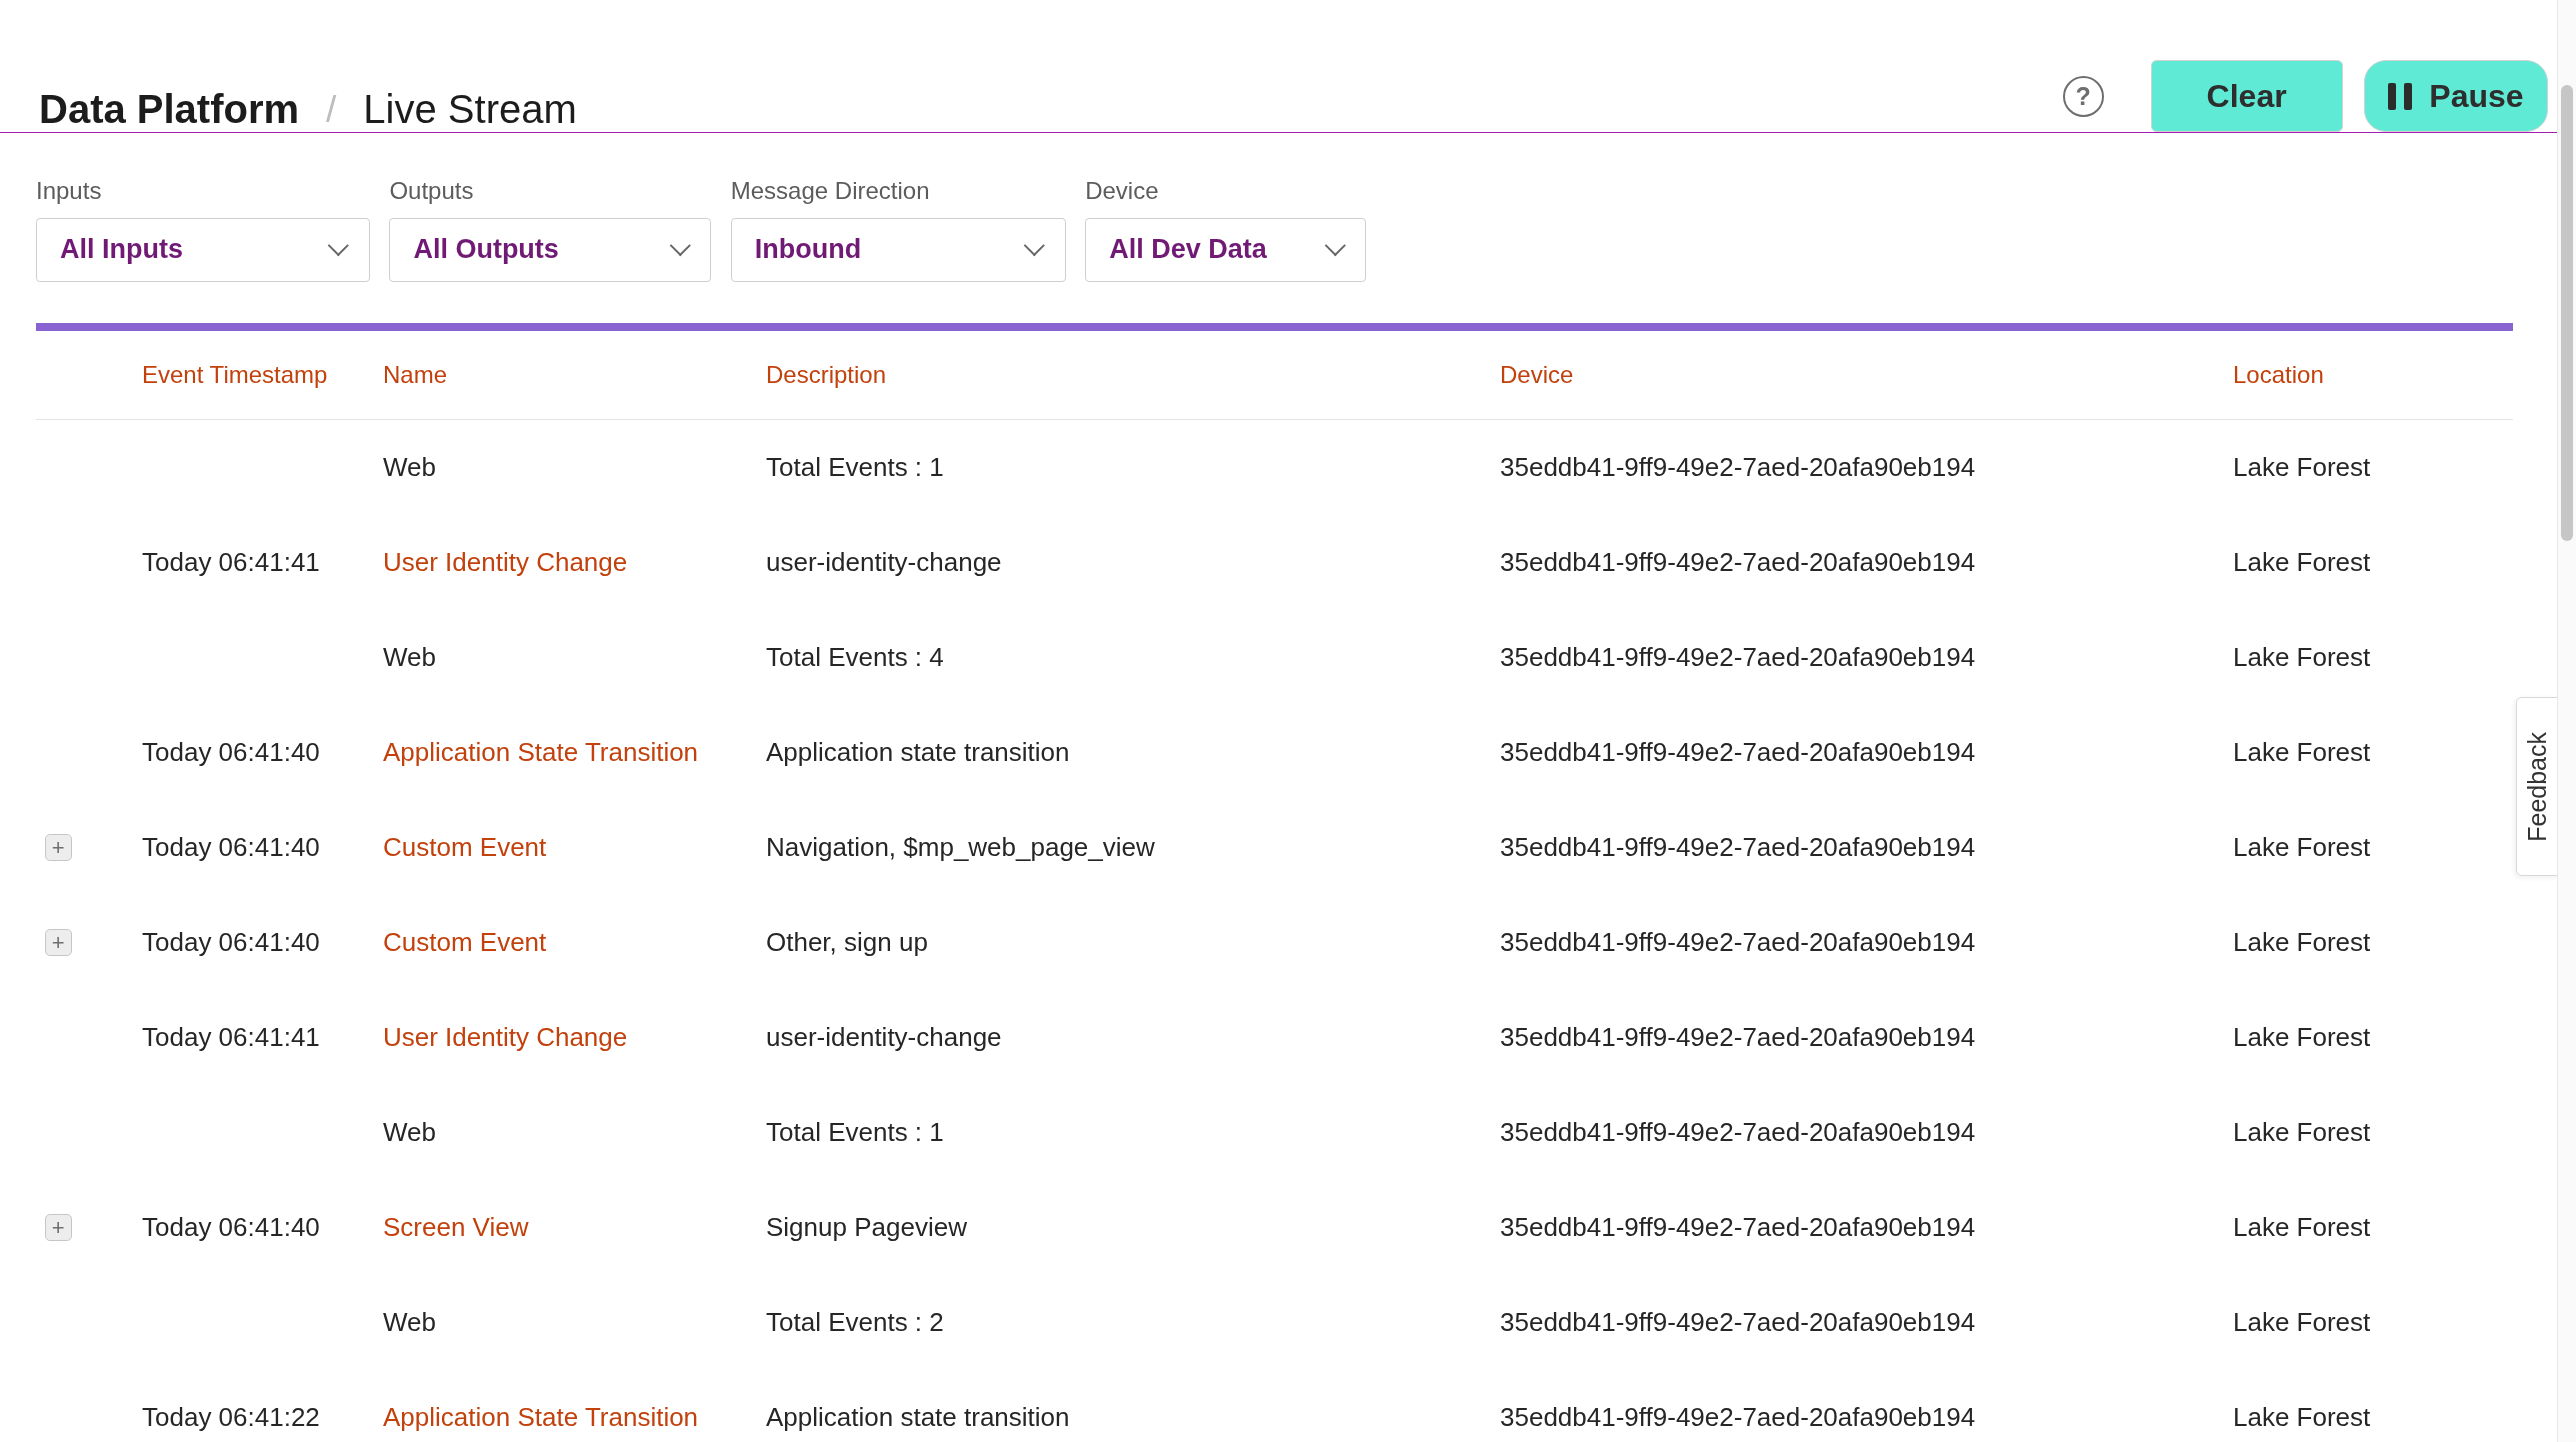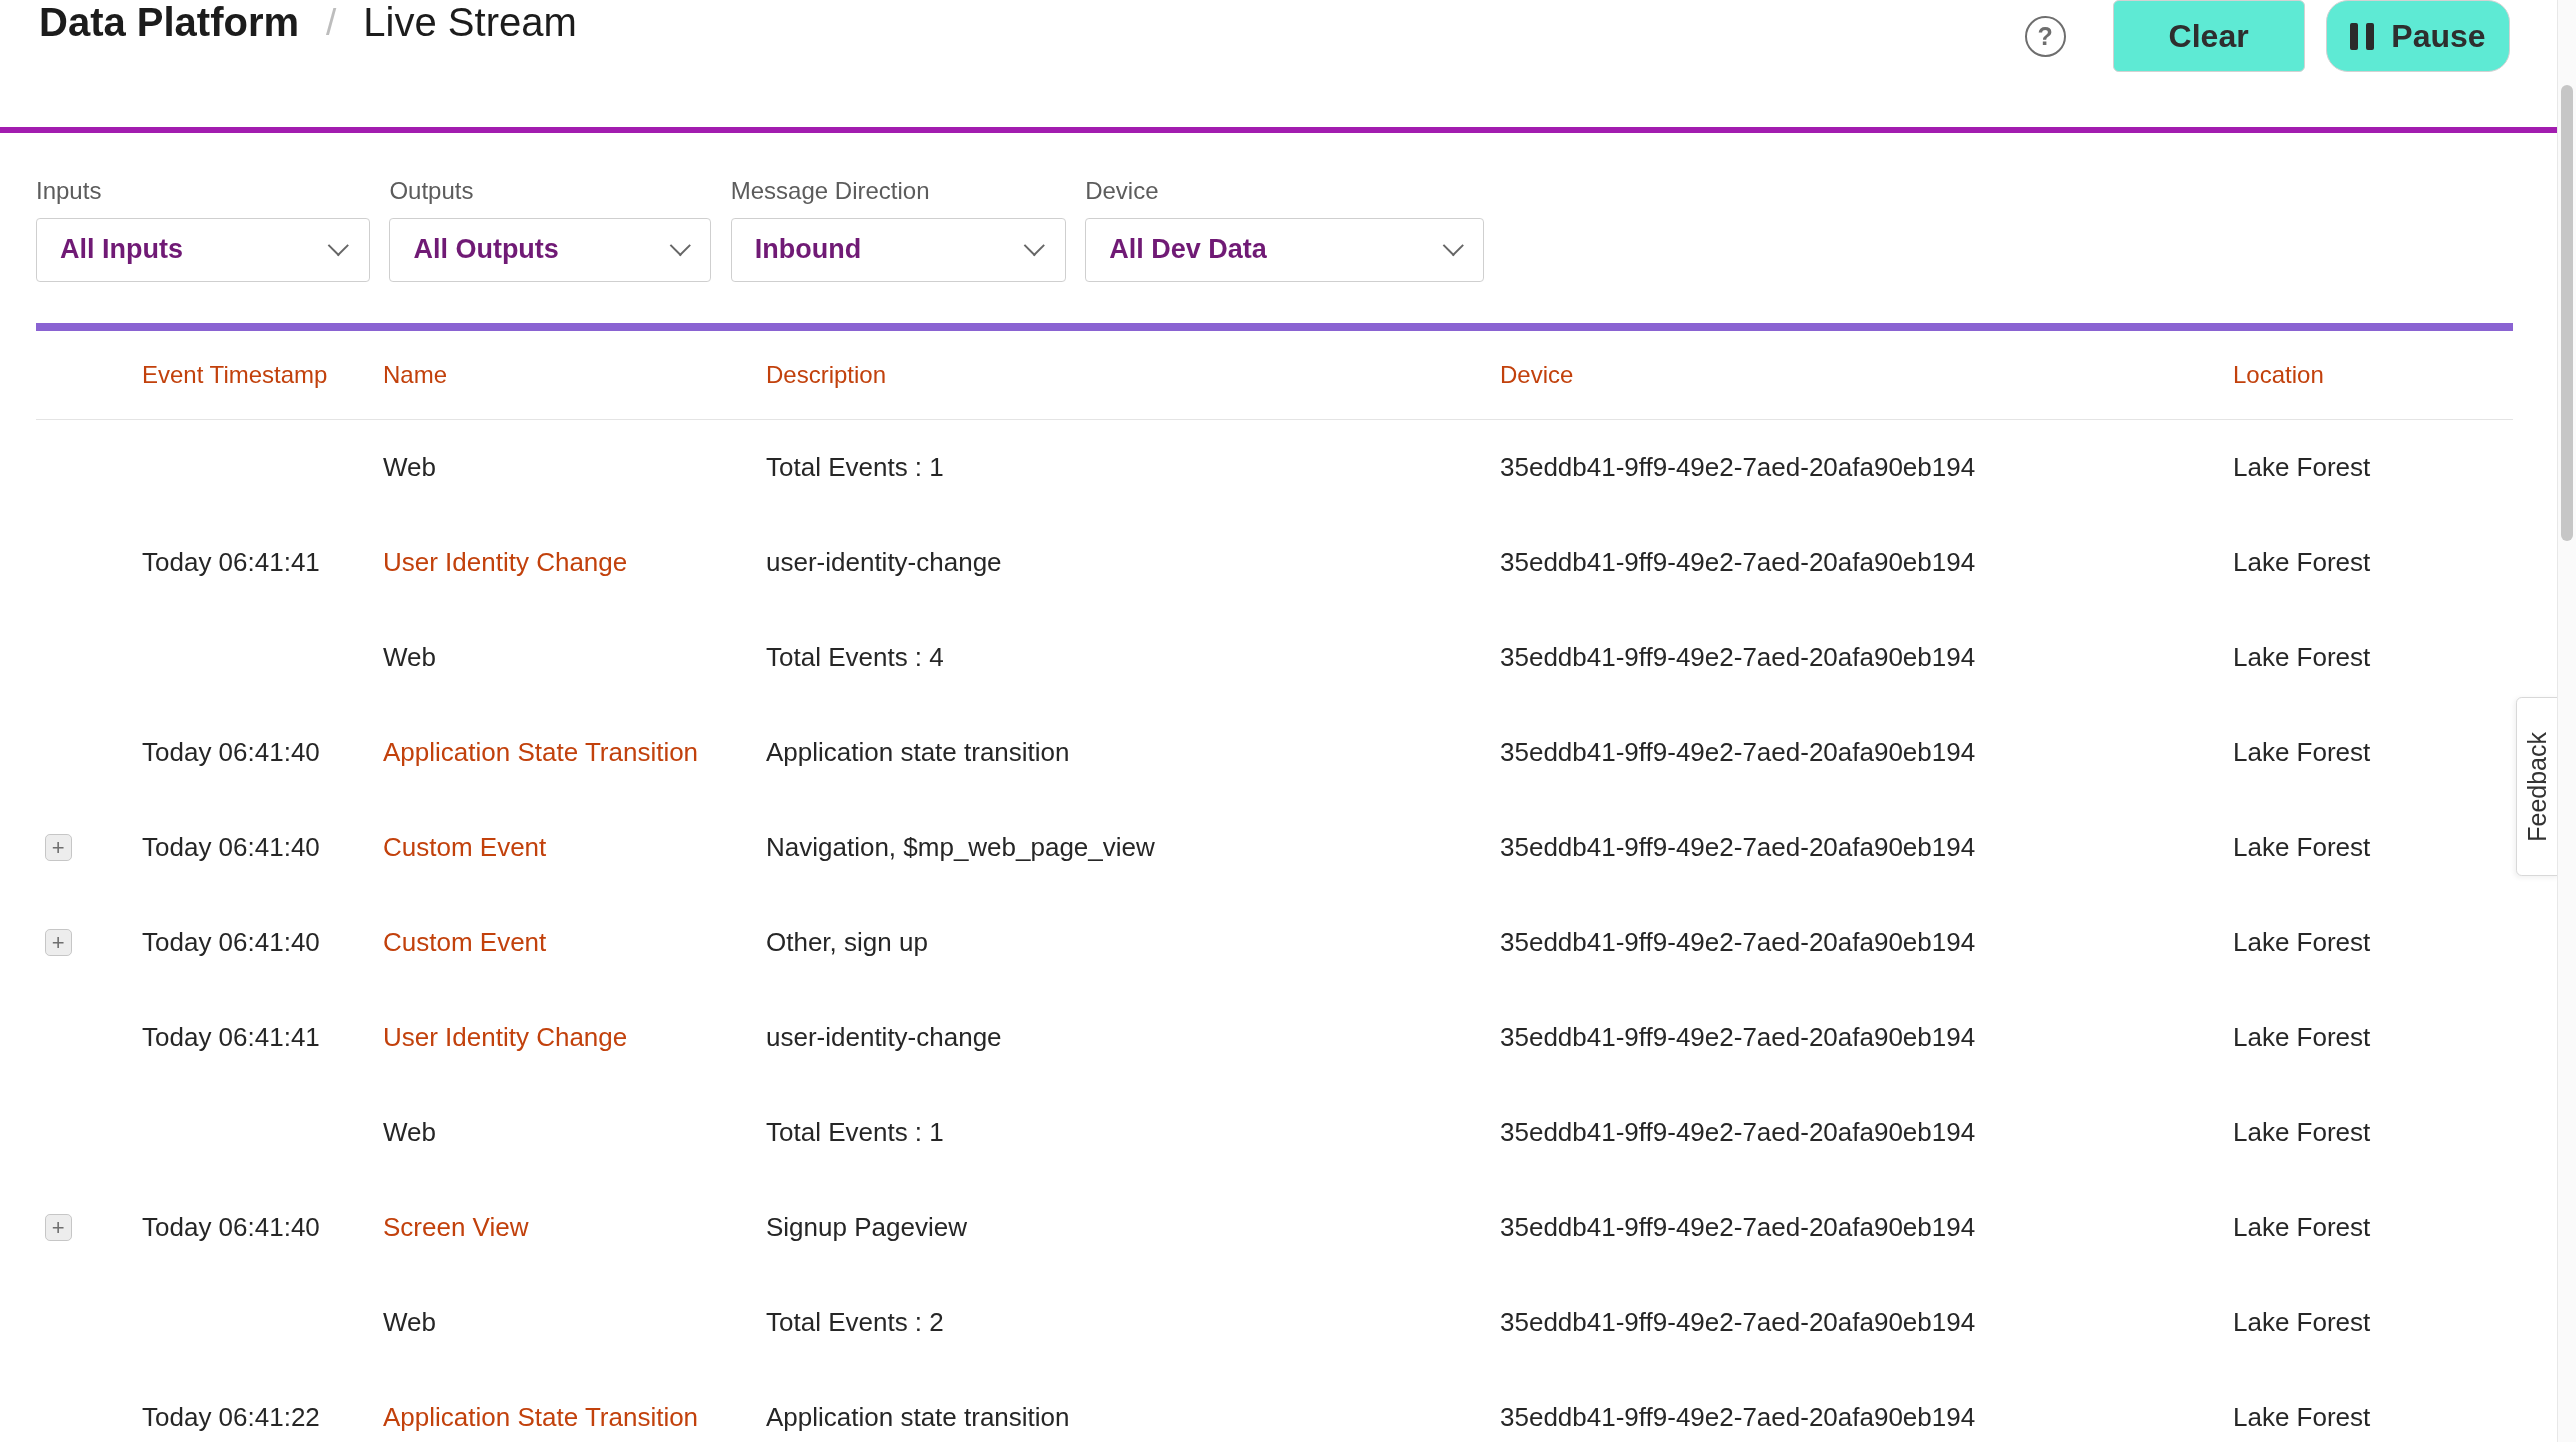--- a/index.html
+++ b/index.html
@@ -9,23 +9,23 @@
     background: #ffffff;
     color: #262626;
     overflow: hidden;
     position: relative;
   }
 
   
   .header {
     height: 133px;
     display: flex;
-    align-items: flex-start;
-    padding: 0 66px 0 39px;
-    border-bottom: 6px solid #a21caf;
+    align-items: flex-end;
+    padding: 0 28px 0 39px;
+    border-bottom: 1px solid #a21caf;
   }
   .breadcrumb { display: flex; align-items: center; }
   .crumb-main { font-size: 40px; font-weight: 700; color: #1c1c1c; }
   .crumb-sep  { font-size: 37px; font-weight: 300; color: #bdbdbd; margin: 0 27px; }
   .crumb-page { font-size: 40px; font-weight: 400; color: #1c1c1c; }
 
   .header-controls { margin-left: auto; display: flex; align-items: center; }
   .help-btn {
     width: 41px; height: 41px; border: 2.9px solid #6e6e6e; border-radius: 50%;
     display: flex; align-items: center; justify-content: center;
@@ -50,21 +50,21 @@
     padding: 44px 36px 0 36px;
   }
   .filter-group { display: flex; flex-direction: column; }
   .filter-label { font-size: 24px; color: #5c5c5c; height: 29px; }
   .dropdown {
     margin-top: 11.6px; height: 64px;
     border: 1px solid #cfcfcf; border-radius: 3.9px; background: #fff;
     display: flex; align-items: center; justify-content: space-between;
     padding: 0 23px; cursor: pointer;
   }
-  .dd-0 { width: 334px; } .dd-1 { width: 322px; } .dd-2 { width: 335px; } .dd-3 { width: 399px; }
+  .dd-0 { width: 334px; } .dd-1 { width: 322px; } .dd-2 { width: 335px; } .dd-3 { width: 281px; }
   .dropdown .dd-value { font-size: 27px; font-weight: 700; color: #701a75; }
   .chevron {
     width: 14.6px; height: 14.6px;
     border-right: 2.9px solid #666; border-bottom: 2.9px solid #666;
     transform: rotate(45deg); margin-top: -7.8px;
   }
 
   
   .accent-bar { margin: 41px 63px 0 36px; height: 8.7px; }
 

